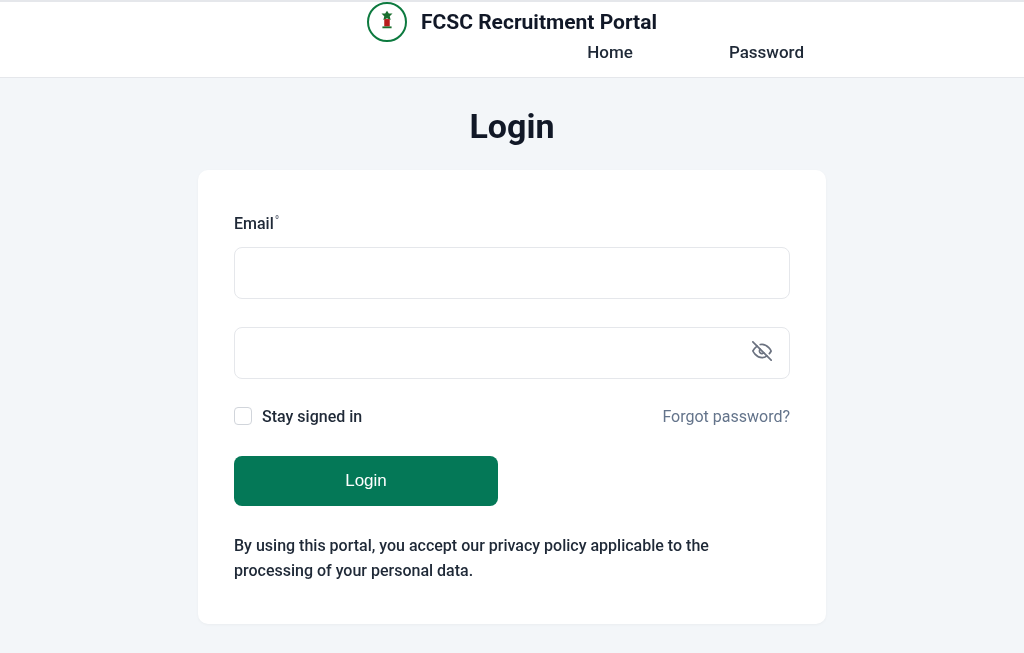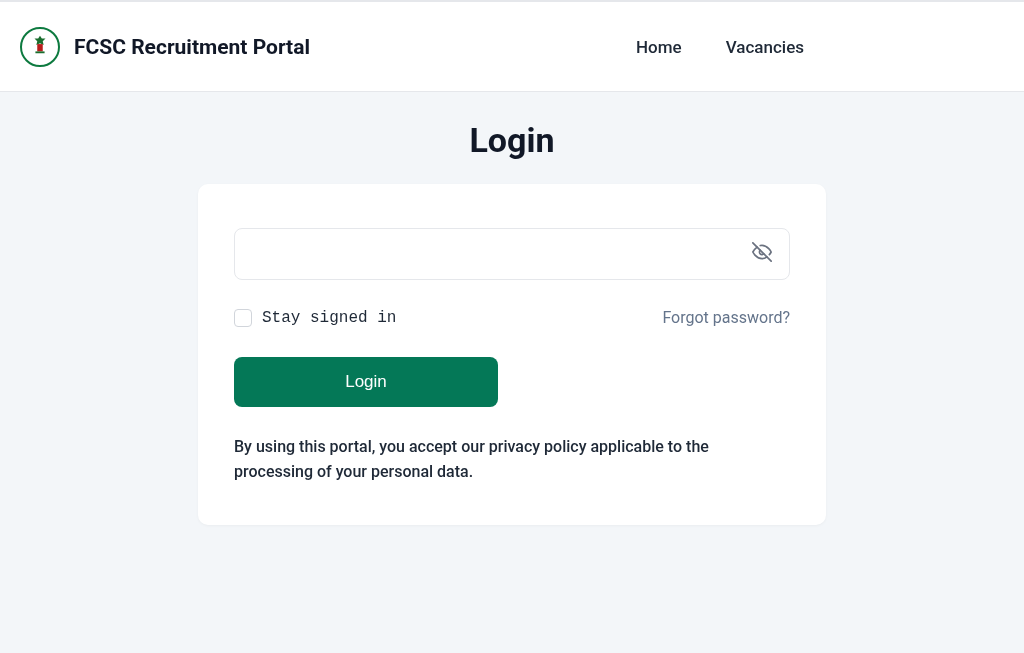--- a/index.html
+++ b/index.html
@@ -13,25 +13,26 @@
       width: 1024px;
       height: 653px;
       overflow: hidden;
     }
     .top-line {
       height: 2px;
       background: #e5e7eb;
     }
     .header {
       background: #ffffff;
-      height: 90px;
+      height: 76px;
       display: flex;
       align-items: center;
       padding: 0 20px;
       border-bottom: 1px solid #e5e7eb;
+      flex-direction: column;
     }
     .logo-wrap {
       display: flex;
       align-items: center;
       gap: 14px;
     }
     .logo-circle {
       width: 40px;
       height: 40px;
       border-radius: 50%;
@@ -44,21 +45,21 @@
     .logo-inner {
       font-size: 18px;
     }
     .site-title {
       font-size: 21px;
       font-weight: 700;
       color: #111827;
     }
     .nav {
       display: flex;
-      gap: 44px;
+      gap: 96px;
       margin-left: auto;
       margin-right: 200px;
     }
     .nav a {
       font-size: 17px;
       font-weight: 500;
       color: #1f2937;
       text-decoration: none;
       cursor: pointer;
     }
@@ -116,21 +117,20 @@
     }
     .row {
       display: flex;
       justify-content: space-between;
       align-items: center;
       margin-bottom: 30px;
     }
     .check-wrap {
       display: flex;
       gap: 10px;
-      font-family: Liberation Mono, monospace;
     }
     .checkbox {
       width: 18px;
       height: 18px;
       border: 1.5px solid #d1d5db;
       border-radius: 4px;
       cursor: pointer;
       background: #fff;
     }
     .check-label {
@@ -180,28 +180,36 @@
           <path fill="#1a6e2e" d="M12 2 L14 5 L18 5 L15 8 L16 12 L12 10 L8 12 L9 8 L6 5 L10 5 Z"></path>
           <rect x="9" y="11" width="6" height="8" fill="#b91c1c"></rect>
           <rect x="7" y="19" width="10" height="2" fill="#1a6e2e"></rect>
         </svg>
       </span>
     </div>
     <div class="site-title">FCSC Recruitment Portal</div>
   </div>
   <nav class="nav">
     <a>Home</a>
-    <a>Vacancies</a>
+    <a>Password</a>
   </nav>
 </header>
 
 <h1 class="page-title">Login</h1>
 
 <div class="card">
 
+  <div class="form-group">
+    <label class="label">
+      <span>Email</span><span class="req">°</span>
+    </label>
+    <div class="input-wrap">
+      <input type="text" class="text-input" style="">
+    </div>
+  </div>
 
   <div class="form-group">
     <div class="input-wrap">
       <input type="password" class="text-input" style="">
       <span class="eye-icon">
         <svg width="20" height="20" viewBox="0 0 24 24" fill="none" stroke="currentColor" stroke-width="2" stroke-linecap="round" stroke-linejoin="round">
           <path d="M17.94 17.94A10.07 10.07 0 0 1 12 20c-7 0-11-8-11-8a18.45 18.45 0 0 1 5.06-5.94"></path>
           <path d="M9.9 4.24A9.12 9.12 0 0 1 12 4c7 0 11 8 11 8a18.5 18.5 0 0 1-2.16 3.19"></path>
           <line x1="1" y1="1" x2="23" y2="23"></line>
           <path d="M14.12 14.12a3 3 0 1 1-4.24-4.24"></path>

